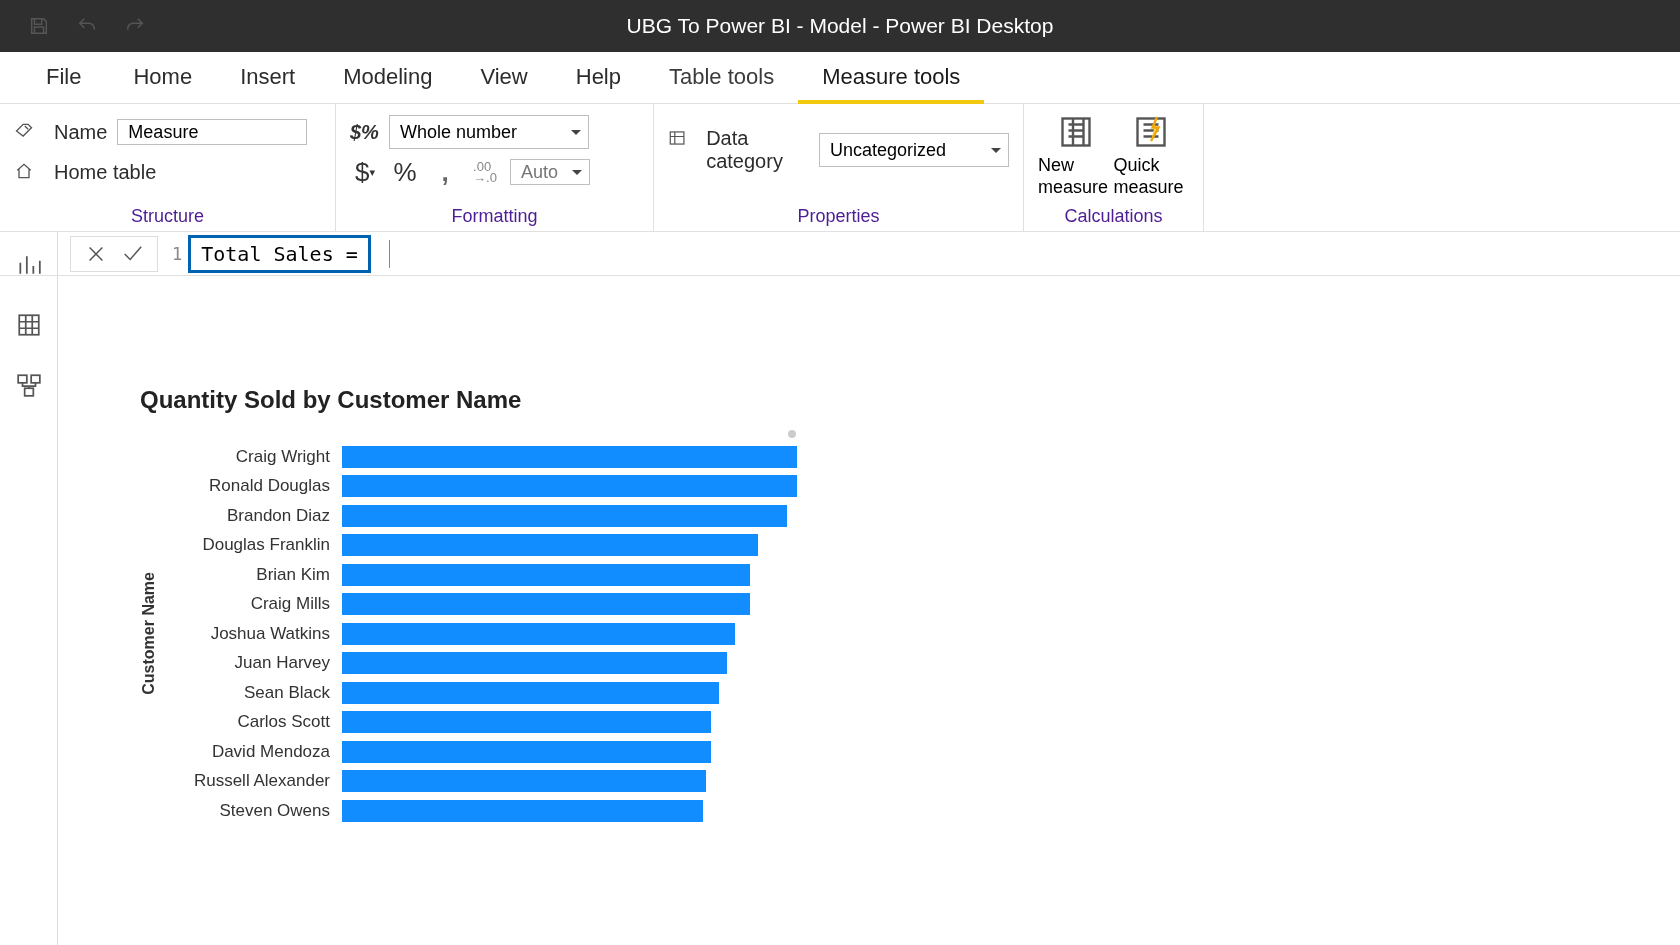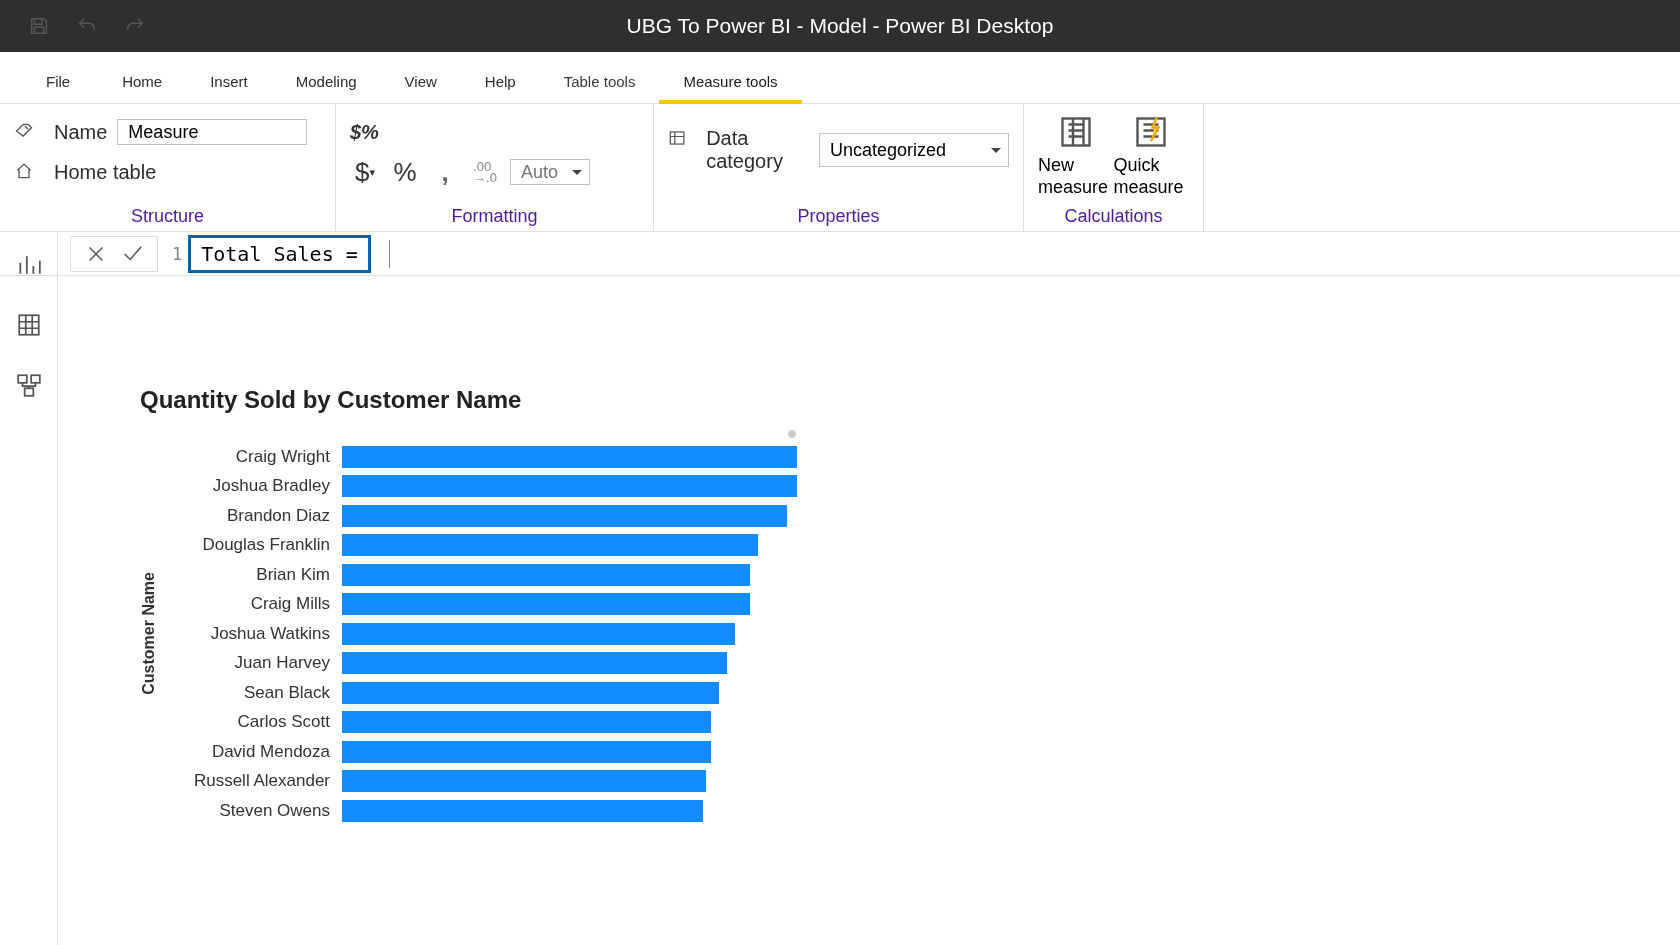--- a/index.html
+++ b/index.html
@@ -6,21 +6,21 @@
 html, body { width: 1680px; height: 945px; overflow: hidden; background: #fff; }
 
 
 .titlebar { height: 52px; background: #2f2f2f; color: #fff; display: flex; align-items: center; position: relative; }
 .qat { display: flex; align-items: center; gap: 26px; padding-left: 28px; }
 .qat .ico { width: 22px; height: 22px; color: #e8e8e8; }
 .title-text { position: absolute; left: 50%; transform: translateX(-50%); font-size: 21px; font-weight: 400; color: #fff; }
 
 
 .tabs { height: 52px; background: #fff; display: flex; align-items: flex-end; border-bottom: 1px solid #e0e0e0; padding-left: 18px; }
-.tab { padding: 0 24px 10px 24px; font-size: 15px; color: #2c2c2c; cursor: pointer; border-bottom: 4px solid transparent; margin-bottom: -1px; }
+.tab { padding: 0 24px 10px 24px; font-size: 22px; color: #2c2c2c; cursor: pointer; border-bottom: 4px solid transparent; margin-bottom: -1px; }
 .tab.file { color: #2c2c2c; padding-left: 28px; padding-right: 28px; }
 .tab.contextual { color: #3b3b3b; }
 .tab.active { color: #1a1a1a; border-bottom: 4px solid #f2c811; }
 
 
 .ribbon { height: 128px; background: #fff; border-bottom: 1px solid #e0e0e0; display: flex; }
 .group { border-right: 1px solid #e0e0e0; display: flex; flex-direction: column; justify-content: space-between; padding: 8px 14px 4px 14px; }
 .group-label { text-align: center; font-size: 18px; color: #4c1d95; margin-top: 4px; }
 .g-row { display: flex; align-items: center; gap: 10px; height: 40px; }
 .g-label { font-size: 20px; color: #2c2c2c; display: flex; gap: 20px; }
@@ -124,20 +124,21 @@
         </span>
       </div>
     </div>
     <div class="group-label">Structure</div>
   </div>
 
   <div class="group" style="width:318px">
     <div>
       <div class="g-row">
         <span style="font-weight:700;font-size:20px;color:#333;font-style:italic;">$%</span>
+        <span class="sel-wrap"><select class="r-select" style="width:200px"><option>Whole number</option></select></span>
       </div>
       <div class="g-row">
         <div class="fmt-btn" style="font-size:26px;">$<span style="font-size:11px;">▾</span></div>
         <div class="fmt-btn" style="font-size:26px;">%</div>
         <div class="fmt-btn" style="font-size:26px;font-weight:700;color:#666;">,</div>
         <div class="fmt-btn" style="font-size:13px;color:#888;line-height:11px;">.00<br>→.0</div>
         <span class="sel-wrap"><input class="r-input" style="width: 80px; color: rgb(136, 136, 136);" placeholder="Auto"></span>
       </div>
     </div>
     <div class="group-label">Formatting</div>
@@ -230,21 +231,21 @@
     <div class="chart-body">
       <div class="y-axis-title">Customer Name</div>
       <div class="bars" id="bars-container">
           <div class="bar-row">
             <div class="bar-label">Craig Wright</div>
             <div class="bar-track">
               <div class="bar-fill" style="width: 99.4286%;"></div>
             </div>
           </div>
           <div class="bar-row">
-            <div class="bar-label">Joshua Bradley</div>
+            <div class="bar-label">Ronald Douglas</div>
             <div class="bar-track">
               <div class="bar-fill" style="width: 99.4286%;"></div>
             </div>
           </div>
           <div class="bar-row">
             <div class="bar-label">Brandon Diaz</div>
             <div class="bar-track">
               <div class="bar-fill" style="width: 97.1429%;"></div>
             </div>
           </div>

